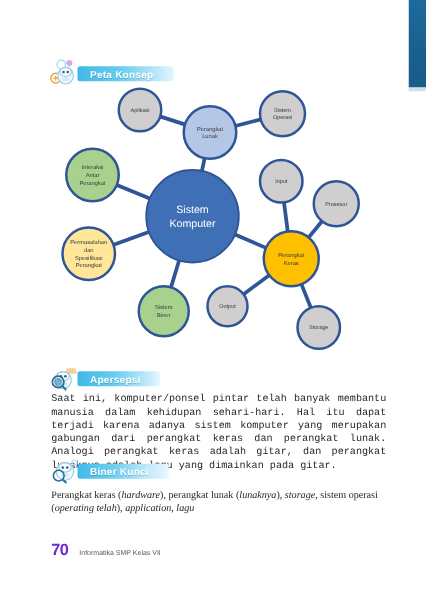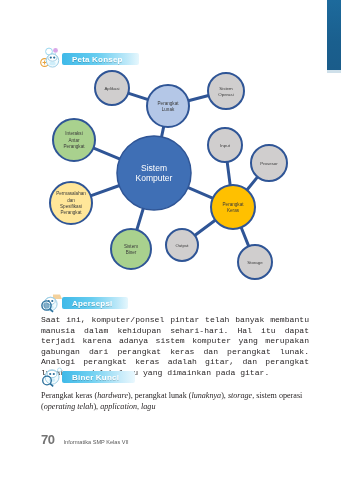--- a/index.html
+++ b/index.html
@@ -60,21 +60,21 @@
     position:absolute;left:41px;top:383px;width:268px;
     font-size:8.1px;line-height:10.6px;text-align:left;
     font-family:"Liberation Serif",serif;color:#231f20;
   }
   .keywords i{font-style:italic;}
 
   
   .footer{position:absolute;left:41px;top:432px;display:flex;align-items:baseline;}
   .pg-num{
     font-family:"Liberation Sans",sans-serif;
-    font-size:13px;font-weight:bold;color:#737373;letter-spacing:-.5px;
+    font-size:13px;font-weight:bold;color:#6d28d9;letter-spacing:-.5px;
   }
   .pg-label{
     margin-left:9px;font-family:"Liberation Sans",sans-serif;
     font-size:5.6px;color:#5a5a5a;
   }
 </style>
 </head>
 <body>
 
 <div class="page">

